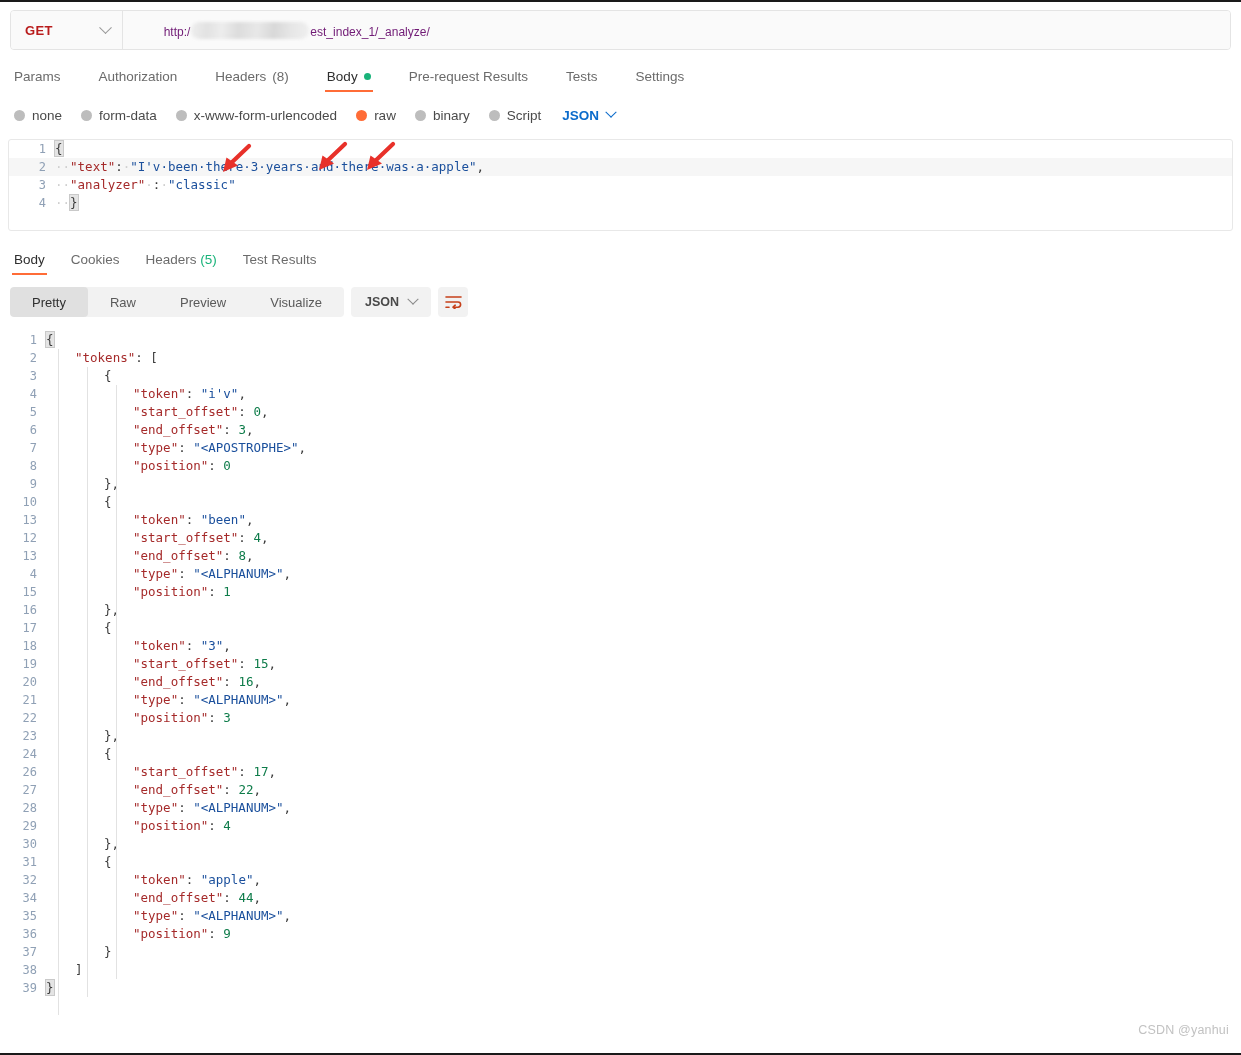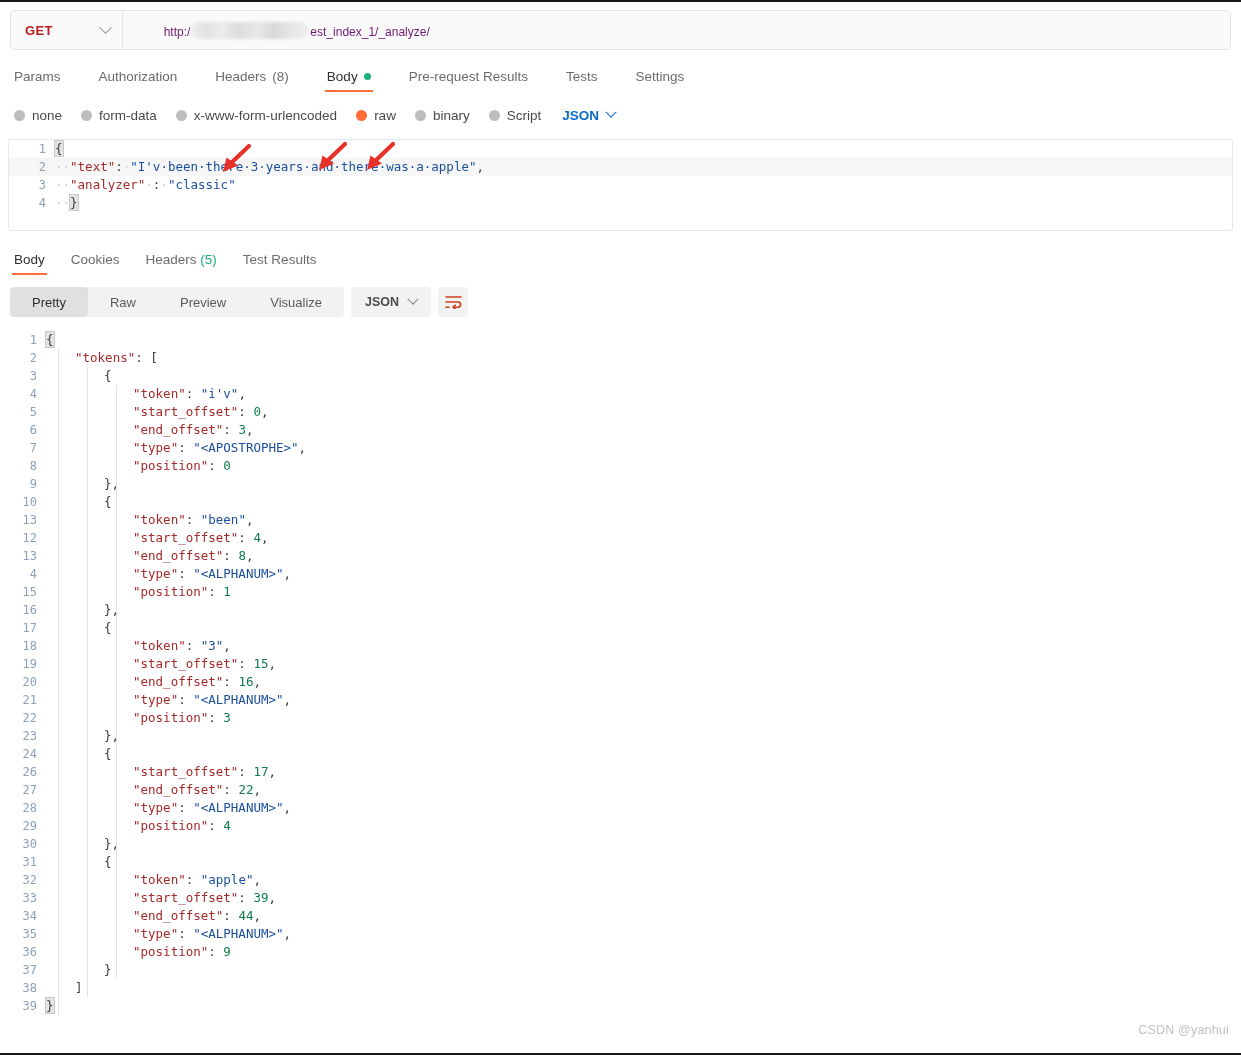--- a/index.html
+++ b/index.html
@@ -591,24 +591,20 @@
         </div>
         <div class="cline">
           <div class="gutter">31</div>
           <div class="ctext" style="padding-left: 58px;"><span class="p">{</span></div>
         </div>
         <div class="cline">
           <div class="gutter">32</div>
           <div class="ctext" style="padding-left: 87px;"><span class="k">"token"</span><span class="p">: </span><span class="s">"apple"</span><span class="p">,</span></div>
         </div>
         <div class="cline">
-          <div class="gutter">33</div>
-          <div class="ctext" style="padding-left: 87px;"><span class="k">"start_offset"</span><span class="p">: </span><span class="n">39</span><span class="p">,</span></div>
-        </div>
-        <div class="cline">
           <div class="gutter">34</div>
           <div class="ctext" style="padding-left: 87px;"><span class="k">"end_offset"</span><span class="p">: </span><span class="n">44</span><span class="p">,</span></div>
         </div>
         <div class="cline">
           <div class="gutter">35</div>
           <div class="ctext" style="padding-left: 87px;"><span class="k">"type"</span><span class="p">: </span><span class="s">"&lt;ALPHANUM&gt;"</span><span class="p">,</span></div>
         </div>
         <div class="cline">
           <div class="gutter">36</div>
           <div class="ctext" style="padding-left: 87px;"><span class="k">"position"</span><span class="p">: </span><span class="n">9</span></div>

